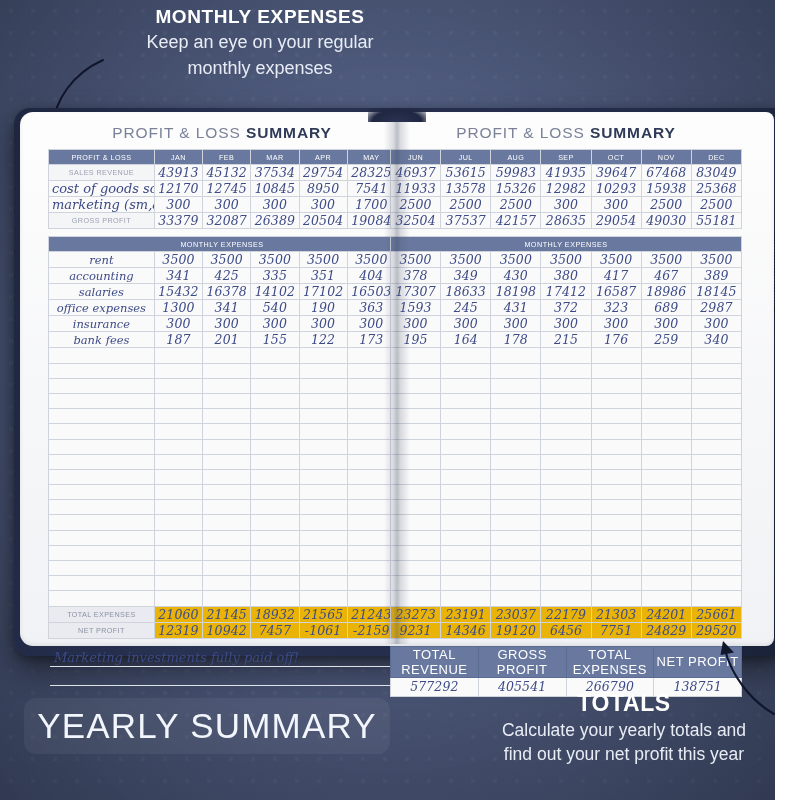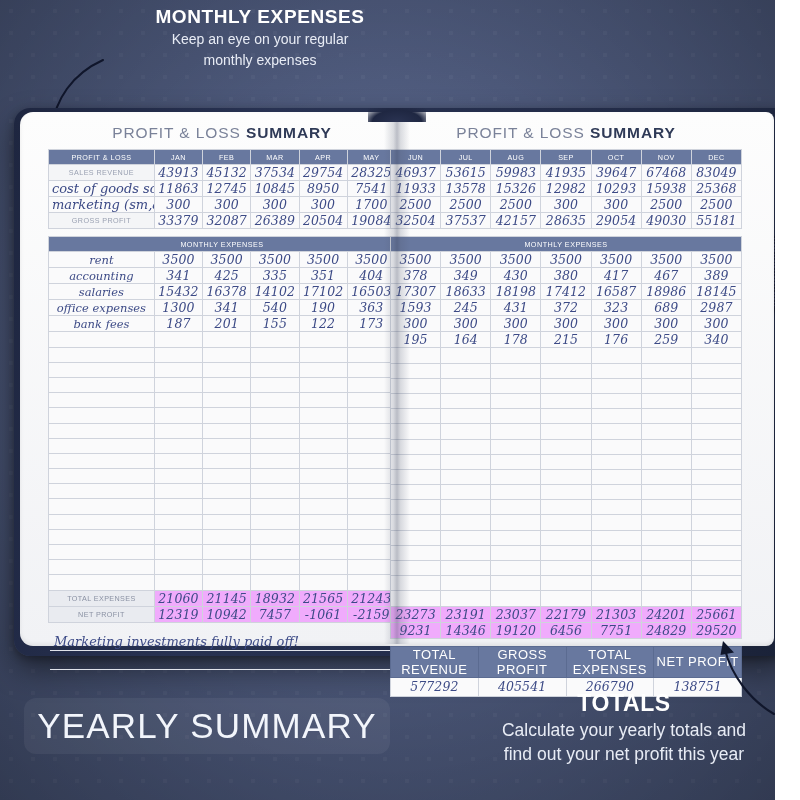--- a/index.html
+++ b/index.html
@@ -36,21 +36,21 @@
   .callout .ttl {
     font-weight: bold; letter-spacing: .6px;
     color: #ffffff;
   }
   .callout .sub {
     color: #e8ecf5; font-weight: 300;
   }
 
   #callout-top { left: 60px; top: 6px; width: 400px; }
   #callout-top .ttl { font-size: 19px; }
-  #callout-top .sub { font-size: 14px; line-height: 1.28; margin-top: 3px; }
+  #callout-top .sub { font-size: 18px; line-height: 1.28; margin-top: 3px; }
 
   #callout-totals { left: 452px; top: 690px; width: 344px; }
   #callout-totals .ttl { font-size: 23px; }
   #callout-totals .sub { font-size: 17.5px; line-height: 1.26; margin-top: 2px; }
 
   #badge-yearly {
     position: absolute; left: 24px; top: 698px;
     width: 366px; height: 56px;
     background: rgba(255,255,255,0.055);
     border-radius: 12px;
@@ -200,21 +200,21 @@
     background: #68789f;
     color: #fff;
     font-size: 7.2px;
     letter-spacing: .5px;
     border-color: #5b6b91;
     height: 14px;
   }
 
   
   .totrow td.printed { background: #e9ebf0; color: #8a91a3; }
-  .totrow td.hand    { background: #f0abfc; }
+  .totrow td.hand    { background: #eab308; }
 
   
   table.yearly {
     width: 100%; border-collapse: collapse; table-layout: fixed;
     margin-top: 7px;
   }
   table.yearly th {
     background: #68789f; color: #fff;
     font-size: 13px; letter-spacing: .5px; font-weight: normal;
     border: 1px solid #5b6b91; height: 14px;
@@ -290,21 +290,21 @@
               <tr>
                 <td class="printed">SALES REVENUE</td>
                 <td class="hand">43913</td>
                 <td class="hand">45132</td>
                 <td class="hand">37534</td>
                 <td class="hand">29754</td>
                 <td class="hand">28325</td>
               </tr>
               <tr>
                 <td class="hand-lbl">cost of goods sold</td>
-                <td class="hand">11863</td>
+                <td class="hand">12170</td>
                 <td class="hand">12745</td>
                 <td class="hand">10845</td>
                 <td class="hand">8950</td>
                 <td class="hand">7541</td>
               </tr>
               <tr>
                 <td class="hand-lbl">marketing (sm,ads,ppc)</td>
                 <td class="hand">300</td>
                 <td class="hand">300</td>
                 <td class="hand">300</td>
@@ -361,20 +361,28 @@
               </tr>
               <tr>
                 <td class="hand-lbl exp">office expenses</td>
                 <td class="hand">1300</td>
                 <td class="hand">341</td>
                 <td class="hand">540</td>
                 <td class="hand">190</td>
                 <td class="hand">363</td>
               </tr>
               <tr>
+                <td class="hand-lbl exp">insurance</td>
+                <td class="hand">300</td>
+                <td class="hand">300</td>
+                <td class="hand">300</td>
+                <td class="hand">300</td>
+                <td class="hand">300</td>
+              </tr>
+              <tr>
                 <td class="hand-lbl exp">bank fees</td>
                 <td class="hand">187</td>
                 <td class="hand">201</td>
                 <td class="hand">155</td>
                 <td class="hand">122</td>
                 <td class="hand">173</td>
               </tr>
               <tr>
                 <td class="empty"></td>
                 <td class="empty"></td>

